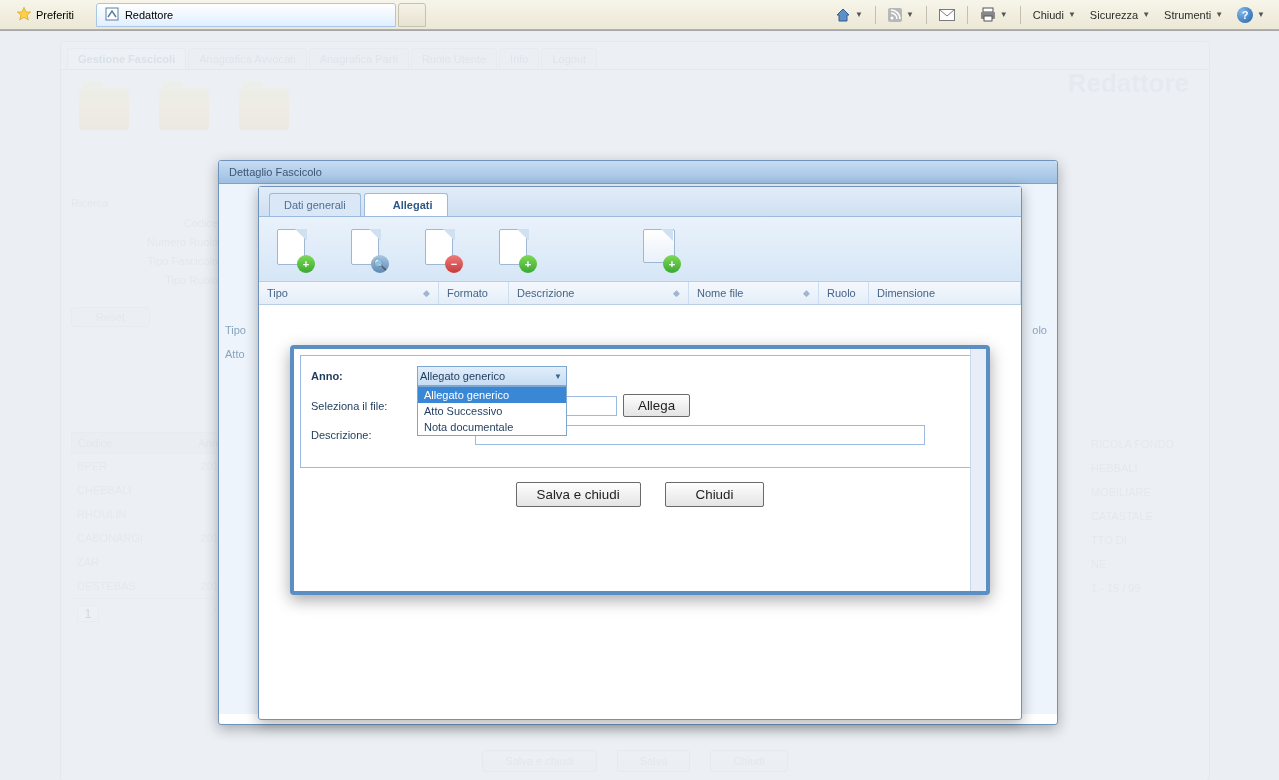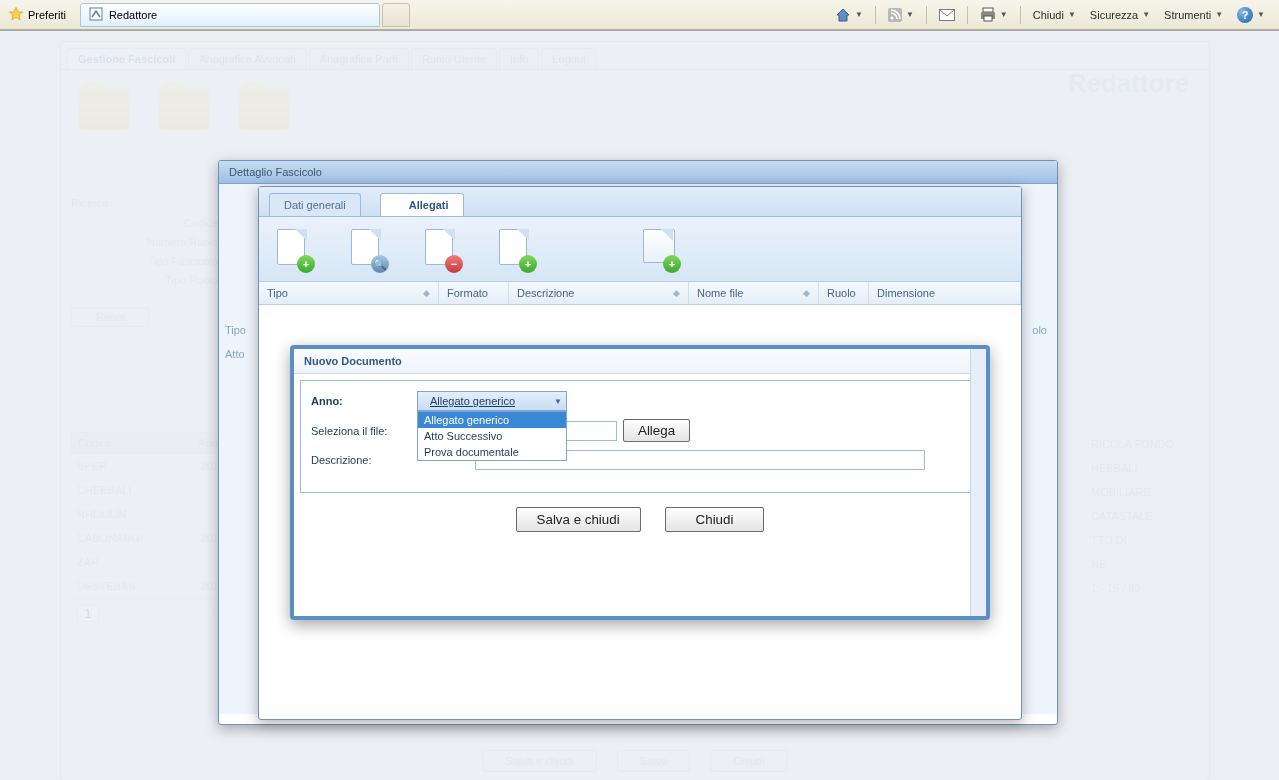--- a/index.html
+++ b/index.html
@@ -13,21 +13,21 @@
     position:relative;
   }
   
   .ie-bar {
     position:absolute; top:0; left:0; right:0; height:30px;
     background:linear-gradient(#f7f5ea,#ece8d6);
     border-bottom:1px solid #b5b29a;
     display:flex; align-items:center;
   }
   .ie-left { display:flex; align-items:center; height:100%; }
-  .fav-btn { display:flex; align-items:center; gap:4px; padding:0 8px; height:100%; }
+  .fav-btn { display:flex; align-items:center; gap:4px; padding:0 16px; height:100%; }
   .star-icon svg { width:16px; height:16px; }
   .tab {
     border:1px solid #a9c6e8;
     background:linear-gradient(#ffffff,#e0effe);
     height:24px; min-width:300px; margin-left:6px;
     display:flex; align-items:center; gap:6px; padding:0 8px;
     border-top-left-radius:3px; border-top-right-radius:3px;
   }
   .tab-blank {
     border:1px solid #c6c2b0; background:linear-gradient(#f5f2e6,#e7e3d2);
@@ -90,21 +90,21 @@
   .win1 .win-body{ height:530px; position:relative;}
 
   .outer-btns { position:absolute; left:0; right:0; bottom:4px; display:flex; justify-content:center; gap:20px;}
   .outer-btns2 { position:absolute; left:0; right:0; bottom:-30px; display:flex; justify-content:center; gap:20px;}
   .btn-ghost { border:1px solid #a8bfd8; background:linear-gradient(#f6faff,#e1ecf7); color:#8ca3bc; padding:4px 22px; border-radius:3px;}
 
   
   .win2 { top:186px; left:258px; width:764px; height:534px; }
   .win2-body { padding:0; background:#fff;}
   .subtabs { display:flex; background:linear-gradient(#e2ecf8,#cfe0f2); border-bottom:1px solid #9bbadd; padding:6px 10px 0;}
-  .subtab { padding:5px 14px; color:#4f6f92; border:1px solid #9bbadd; border-bottom:none; margin-right:19px; background:#d9e7f6; border-radius:3px 3px 0 0;}
+  .subtab { padding:5px 14px; color:#4f6f92; border:1px solid #9bbadd; border-bottom:none; margin-right:3px; background:#d9e7f6; border-radius:3px 3px 0 0;}
   .subtab.active { background:#fff; font-weight:bold; color:#2f5885;padding-left:28px;}
   .doc-toolbar { background:linear-gradient(#eaf2fb,#d6e6f6); padding:12px 18px; display:flex; gap:34px; border-bottom:1px solid #b6cee6;}
   .doc-ico { width:40px; height:40px; position:relative; }
   .doc-ico .page{ width:28px; height:36px; background:#fff; border:1px solid #9fb7d0; border-radius:2px; }
   .doc-ico .page::before{content:'';position:absolute;top:0;right:10px;border-width:6px;border-style:solid;border-color:#cfe0f1 #cfe0f1 transparent transparent;}
   .badge{ position:absolute; bottom:-4px; right:2px; width:18px; height:18px; border-radius:50%; display:flex; align-items:center; justify-content:center; color:#fff; font-weight:bold;}
   .badge.green{ background:linear-gradient(#7ed957,#3aa832);}
   .badge.red{ background:linear-gradient(#ef7a7a,#c83a3a);}
   .badge.search{ background:linear-gradient(#a8c8e6,#5d89b5); font-size:11px;}
   .doc-ico.bulk .page{ width:32px; height:34px; background:linear-gradient(#fff,#e9f1fa);}
@@ -125,22 +125,22 @@
   .w3-title { background:linear-gradient(#fafcff,#eef4fb); color:#325a85; font-weight:bold; padding:6px 10px; border-bottom:1px solid #c5d8ec;}
   .w3-body { padding:6px; }
   .form-box { border:1px solid #9bbadd; padding:10px 10px 14px; background:#fff;}
   .form-row { display:flex; align-items:center; margin-bottom:8px; gap:6px;}
   .form-row label { width:100px; color:#1e3b5c;}
   .form-row label.bold { font-weight:bold;}
   .combo {
     width:150px; height:20px;
     border:1px solid #7da6d0;
     background:linear-gradient(#e2eefb,#c7ddf3);
-    display:flex; align-items:center; padding:0 12px;
-    position:relative; color:#1e3b5c;text-decoration:underline;
+    display:flex; align-items:center; padding:0 2px;
+    position:relative; color:#1e3b5c;
   }
   .combo .tri { position:absolute; right:4px; font-size:8px; color:#3d6491;}
   .dropdown {
     position:absolute; top:19px; left:-1px; width:150px;
     border:1px solid #7da6d0; background:#fff; z-index:200;
   }
   .dropdown div { padding:2px 6px; color:#1e3b5c;}
   .dropdown div.sel { background:#3a87d6; color:#fff;}
   .text-input { border:1px solid #9bbadd; height:20px; background:#fff;}
   .desc-input{ width:450px;}
@@ -375,32 +375,31 @@
           <span>Ruolo</span>
         </div>
       <div class="gh" style="flex:1">
           <span>Dimensione</span>
         </div>
     </div>
   </div>
 </div>
 
 <div class="win3">
-  <div class="w3-title">Nuovo Documento</div>
   <div class="w3-body">
     <div class="form-box">
       <div class="form-row">
         <label class="bold">Anno:</label>
         <div class="combo">
           <span>Allegato generico</span>
           <span class="tri">▼</span>
           <div class="dropdown">
             <div class="sel">Allegato generico</div>
             <div>Atto Successivo</div>
-            <div>Prova documentale</div>
+            <div>Nota documentale</div>
           </div>
         </div>
       </div>
       <div class="form-row">
         <label>Seleziona il file:</label>
         <div class="text-input file-input"></div>
         <button class="small-btn">Allega</button>
       </div>
       <div class="form-row">
         <label>Descrizione:</label>

